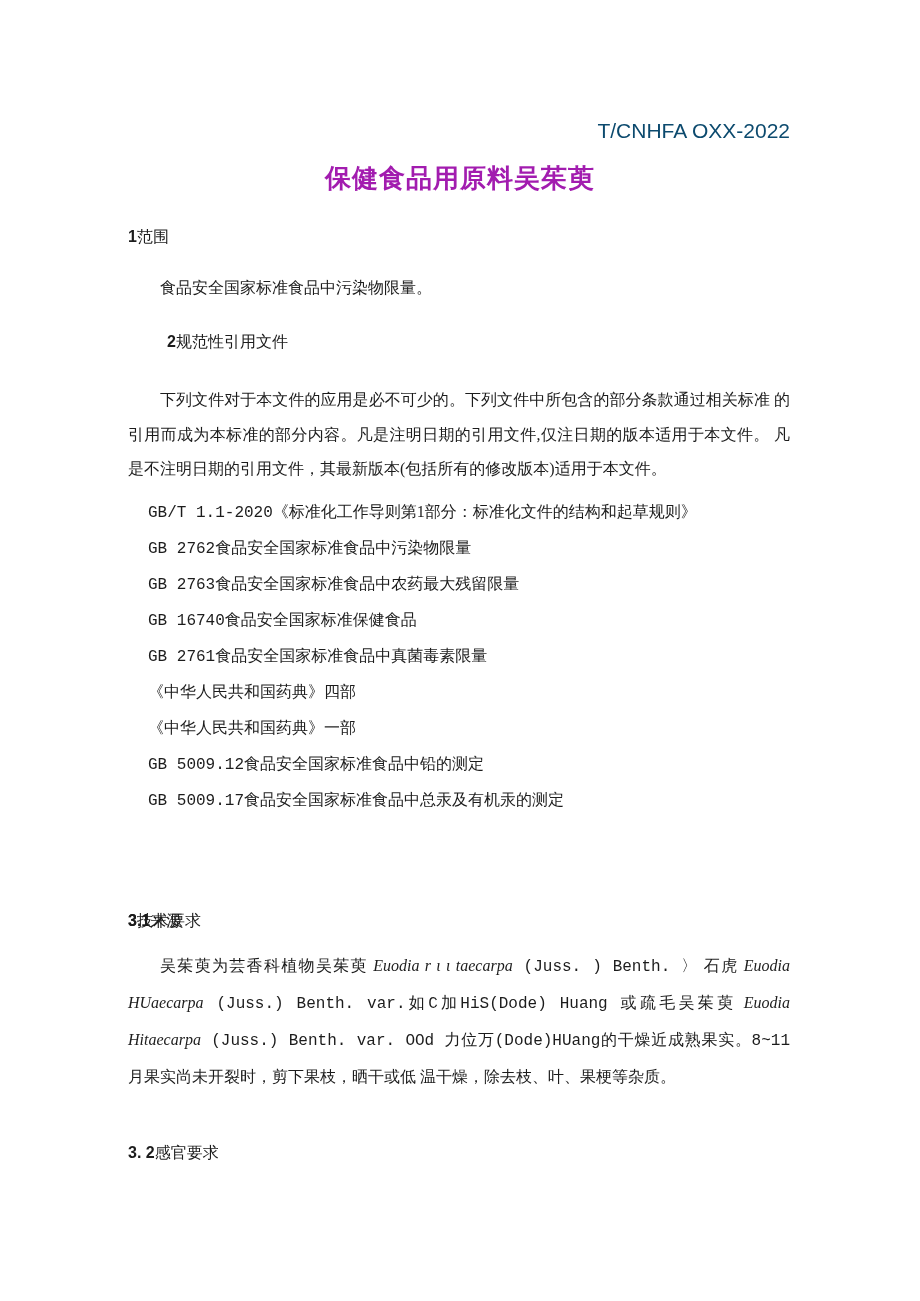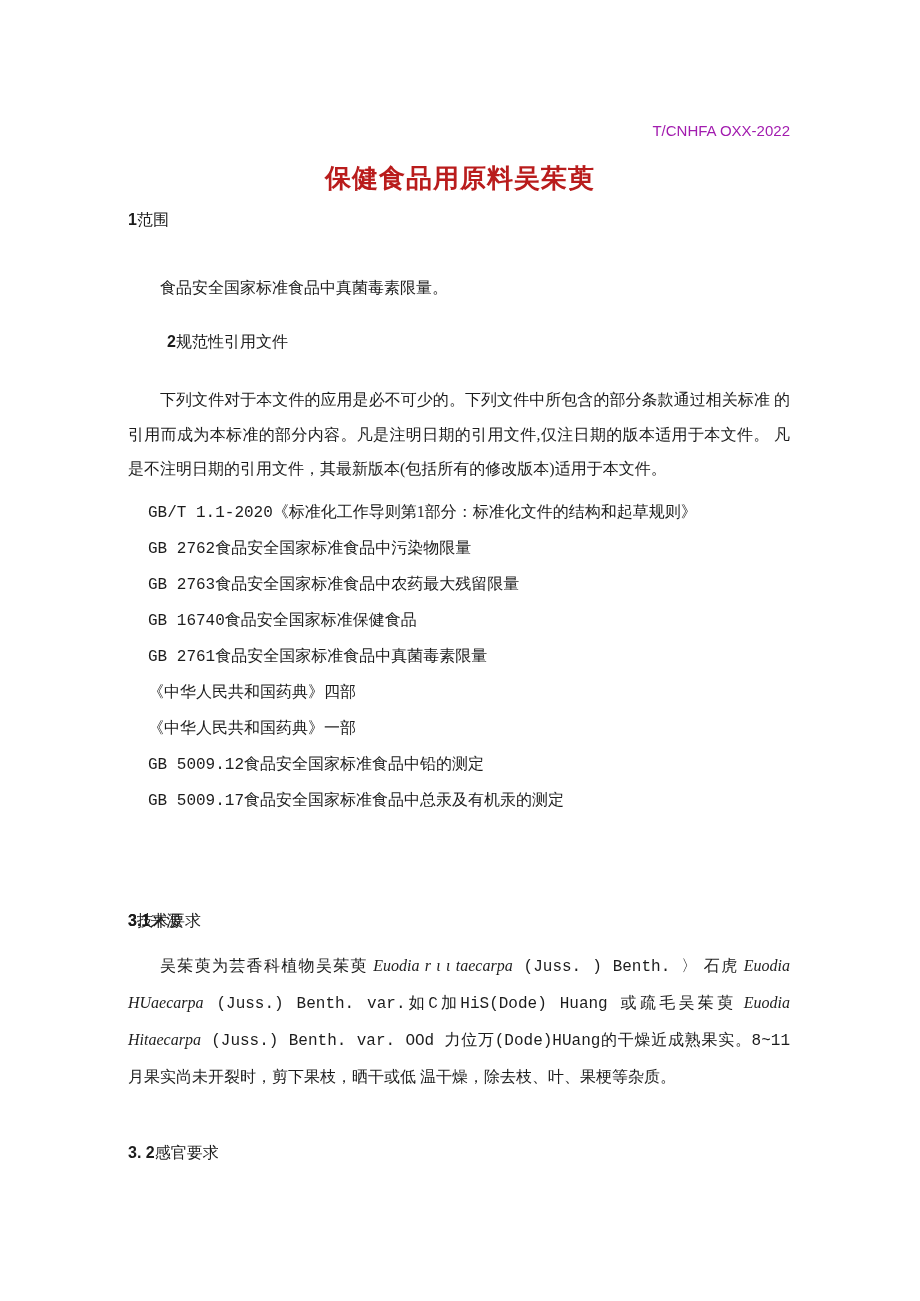--- a/index.html
+++ b/index.html
@@ -32,49 +32,49 @@
   
   .it {
     font-family: "Liberation Serif", "DejaVu Serif", serif;
     font-style: italic;
   }
   .doc-number {
     position: absolute;
     top: 122px;
     right: 130px;
     font-family: "Liberation Sans", "DejaVu Sans", sans-serif;
-    font-size: 15px;
+    font-size: 21px;
     line-height: 18px;
-    color: #a21caf;
+    color: #0c4a6e;
   }
   .doc-title {
     position: absolute;
     top: 161px;
     left: 0;
     width: 920px;
     text-align: center;
     font-family: "Liberation Sans", "DejaVu Sans", sans-serif;
     font-weight: 700;
     font-size: 26px;
     line-height: 34px;
     letter-spacing: 1px;
-    color: #b91c1c;
+    color: #a21caf;
   }
   .heading {
     position: absolute;
     left: 128px;
     font-size: 16px;
     line-height: 20px;
     white-space: nowrap;
   }
   .heading .hnum {
     font-family: "Liberation Sans", "DejaVu Sans", sans-serif;
     font-weight: 700;
   }
-  .h-scope   { top: 210px; }
+  .h-scope   { top: 227px; }
   .h-refs    { top: 332px; margin-left: 39px; }
   .h-tech    { top: 874px; margin-top: 37px; }
   .h-source  { top: 911px; }
   .h-sensory { top: 1143px; }
   .para {
     position: absolute;
     left: 128px;
     width: 662px;
     font-size: 16px;
     margin: 0;
@@ -118,21 +118,21 @@
 <div class="page">
 
   <div class="doc-number lat">T/CNHFA OXX-2022</div>
 
   <div class="doc-title">保健食品用原料吴茱萸</div>
 
   <div class="heading h-scope">
     <span class="hnum">1</span><span class="zh">范围</span>
   </div>
 
-  <p class="para p-scope zh">食品安全国家标准食品中真菌毒素限量。</p>
+  <p class="para p-scope zh">食品安全国家标准食品中污染物限量。</p>
 
   <div class="heading h-refs">
     <span class="hnum">2</span><span class="zh">规范性引用文件</span>
   </div>
 
   <p class="para p-intro zh">下列文件对于本文件的应用是必不可少的。下列文件中所包含的部分条款通过相关标准 的引用而成为本标准的部分内容。凡是注明日期的引用文件,仅注日期的版本适用于本文件。 凡是不注明日期的引用文件，其最新版本(包括所有的修改版本)适用于本文件。</p>
 
   <ul class="ref-list">
     <li><span class="lat">GB/T 1.1-2020</span><span class="zh">《标准化工作导则第1部分：标准化文件的结构和起草规则》</span></li>
     <li><span class="lat">GB 2762</span><span class="zh">食品安全国家标准食品中污染物限量</span></li>

